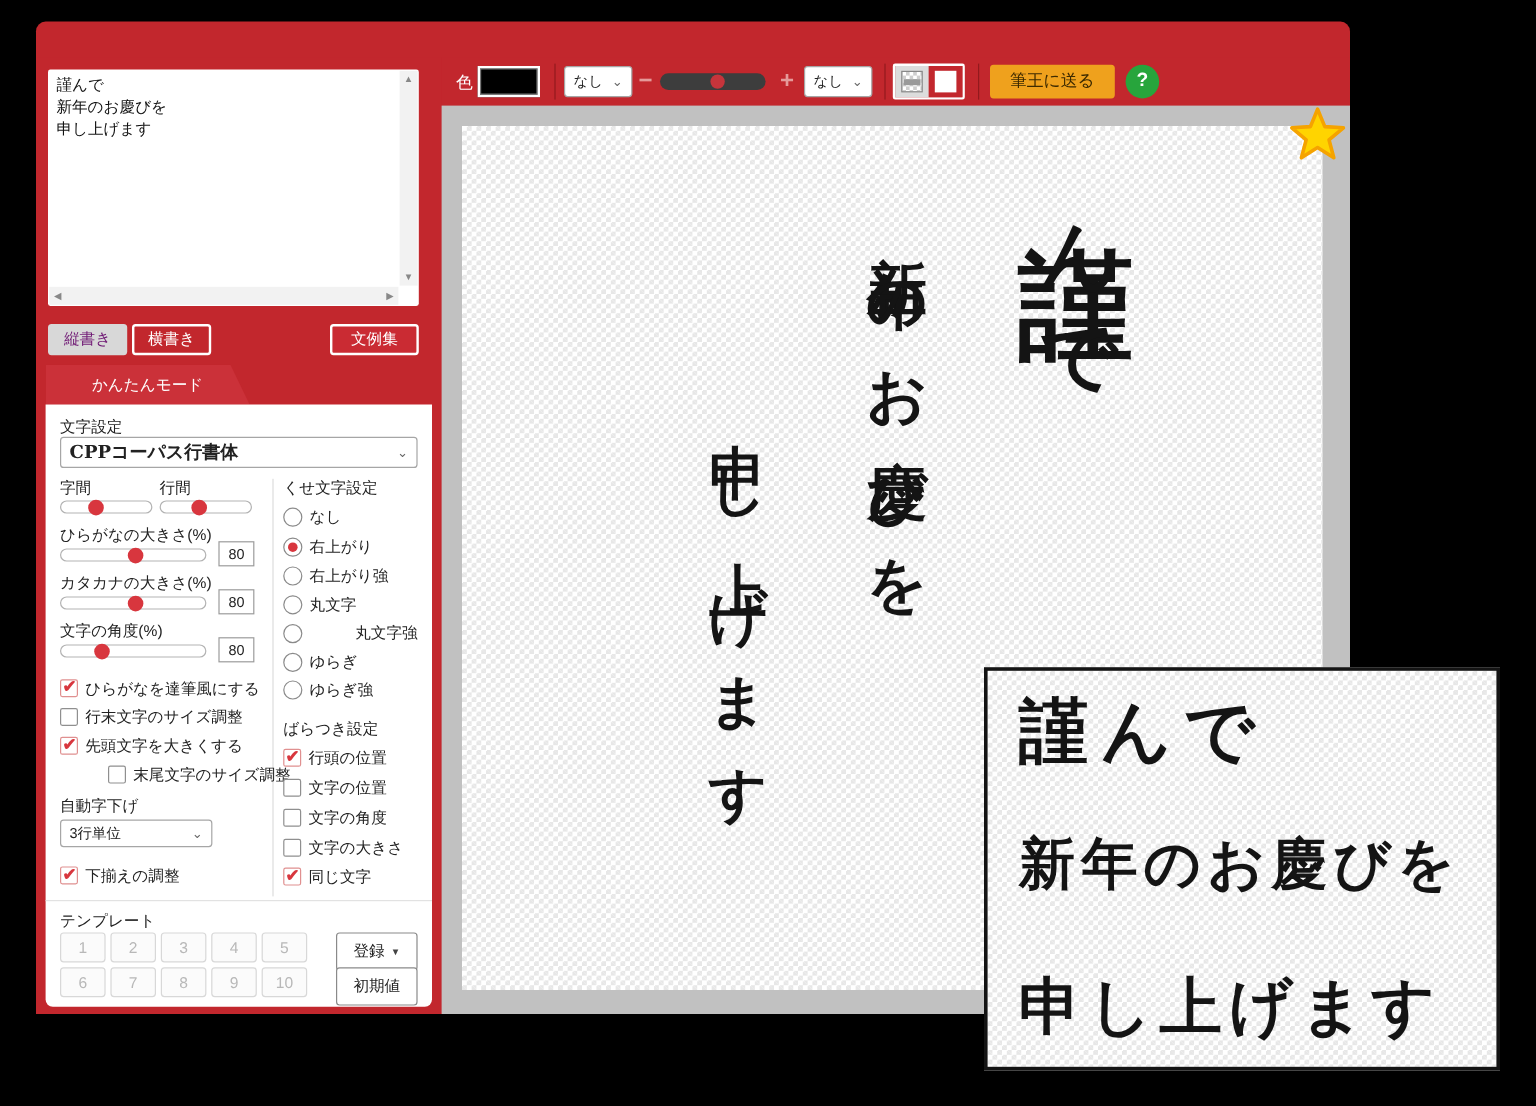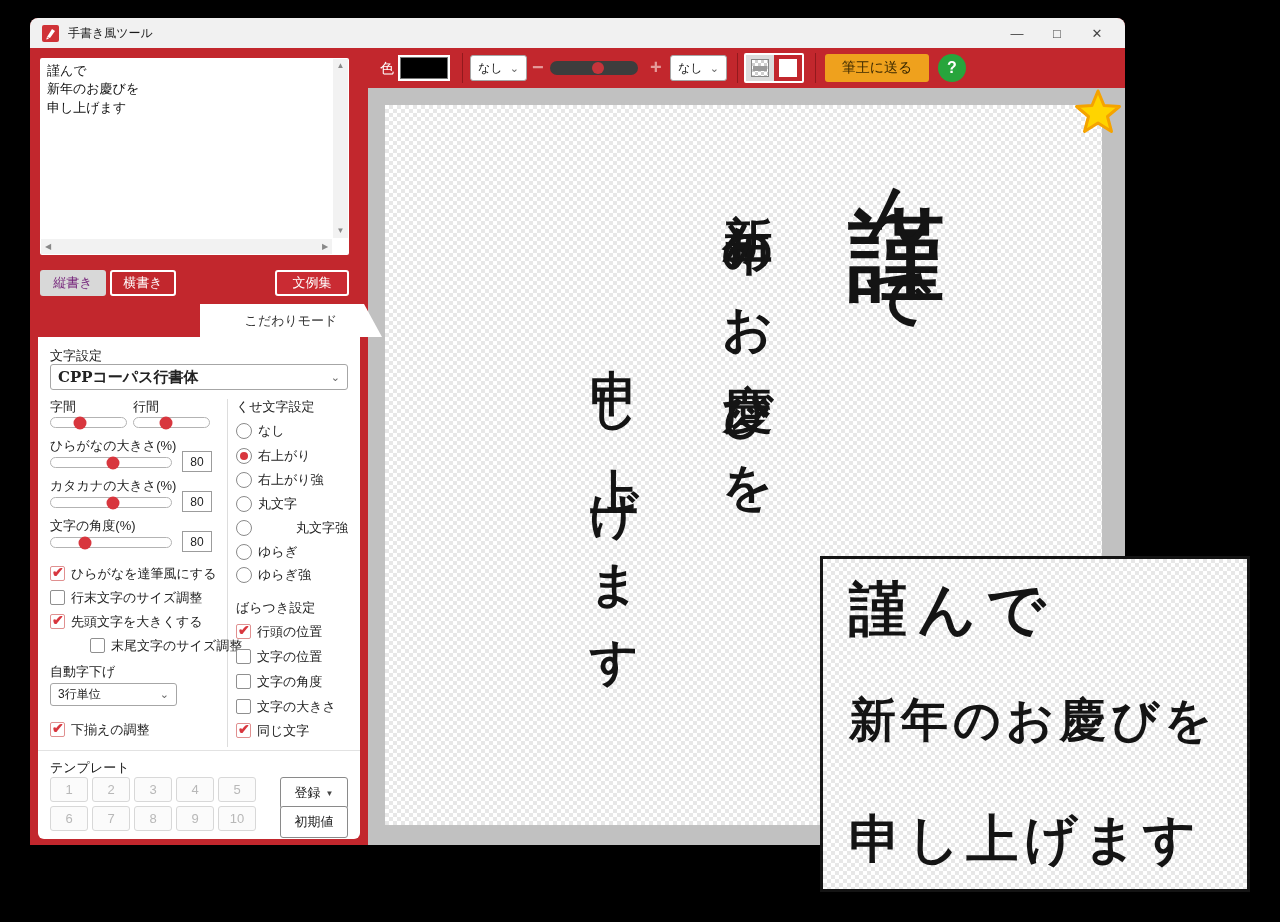--- a/index.html
+++ b/index.html
@@ -135,33 +135,20 @@
   .oline1 { top:12px; font-size:58px; letter-spacing:10px; }
   .oline2 { top:130px; font-size:47px; letter-spacing:5px; }
   .oline3 { top:246px; font-size:52px; letter-spacing:6px; }
 </style>
 </head>
 <body>
 
 <div class="page">
   <div class="window">
 
-    <div class="titlebar">
-      <svg class="appicon" viewBox="0 0 17 17">
-        <rect x="0" y="0" width="17" height="17" rx="2" fill="#d03237"></rect>
-        <path d="M5 12 L10 4 L13 6 L8 13 Z" fill="#fff"></path>
-        <path d="M5 12 L4.2 14.6 L7 13.8 Z" fill="#fff"></path>
-      </svg>
-      <span class="apptitle">手書き風ツール</span>
-      <div class="wincontrols">
-        <span class="winbtn">—</span>
-        <span class="winbtn">□</span>
-        <span class="winbtn">✕</span>
-      </div>
-    </div>
 
     <div class="sidebar">
 
       <div class="textinput">
         <div class="textcontent">謹んで
 新年のお慶びを
 申し上げます</div>
         <div class="vscroll">
           <span class="arr up">▲</span>
           <span class="arr down">▼</span>
@@ -169,21 +156,21 @@
         <div class="hscroll">
           <span class="arr left">◀</span>
           <span class="arr right">▶</span>
         </div>
       </div>
 
       <div class="sbtn btn-tate">縦書き</div>
       <div class="sbtn btn-yoko">横書き</div>
       <div class="sbtn btn-bunrei">文例集</div>
 
-      <div class="tab tab-adv">こだわりモード</div>
+      <div class="tab tab-easy">かんたんモード</div>
 
       <div class="panel">
         <div class="plabel" style="left:12px; top:10px;">文字設定</div>
 
         <div class="dd" style="left:12px; top:27px; width:298px; height:26px;">
           <span class="brush" style="font-size:15px;">CPPコーパス行書体</span>
           <span class="chev">⌄</span>
         </div>
 
         <div class="vdivider"></div>

